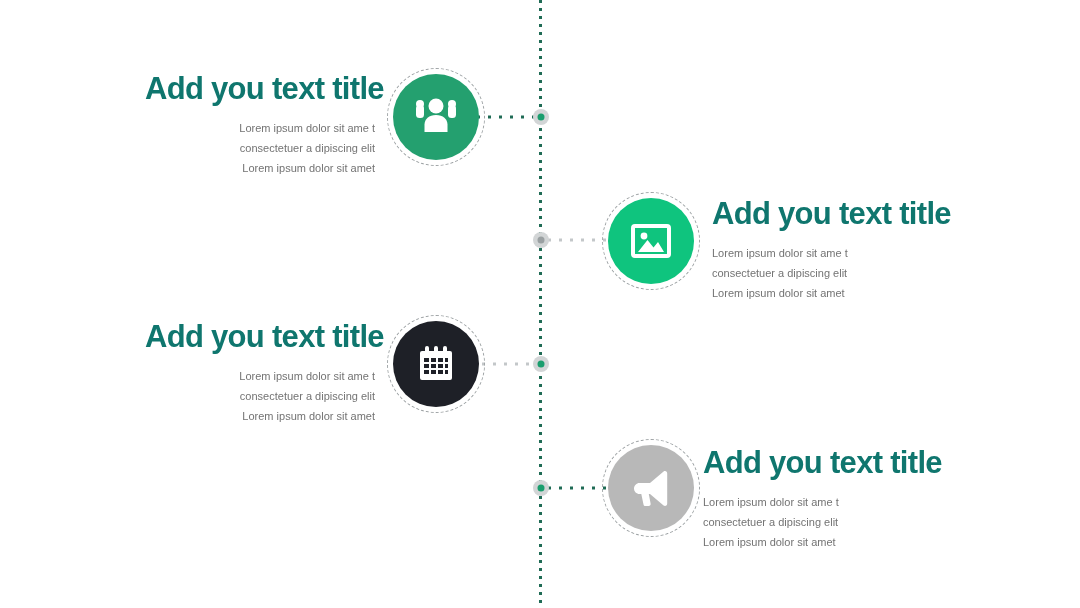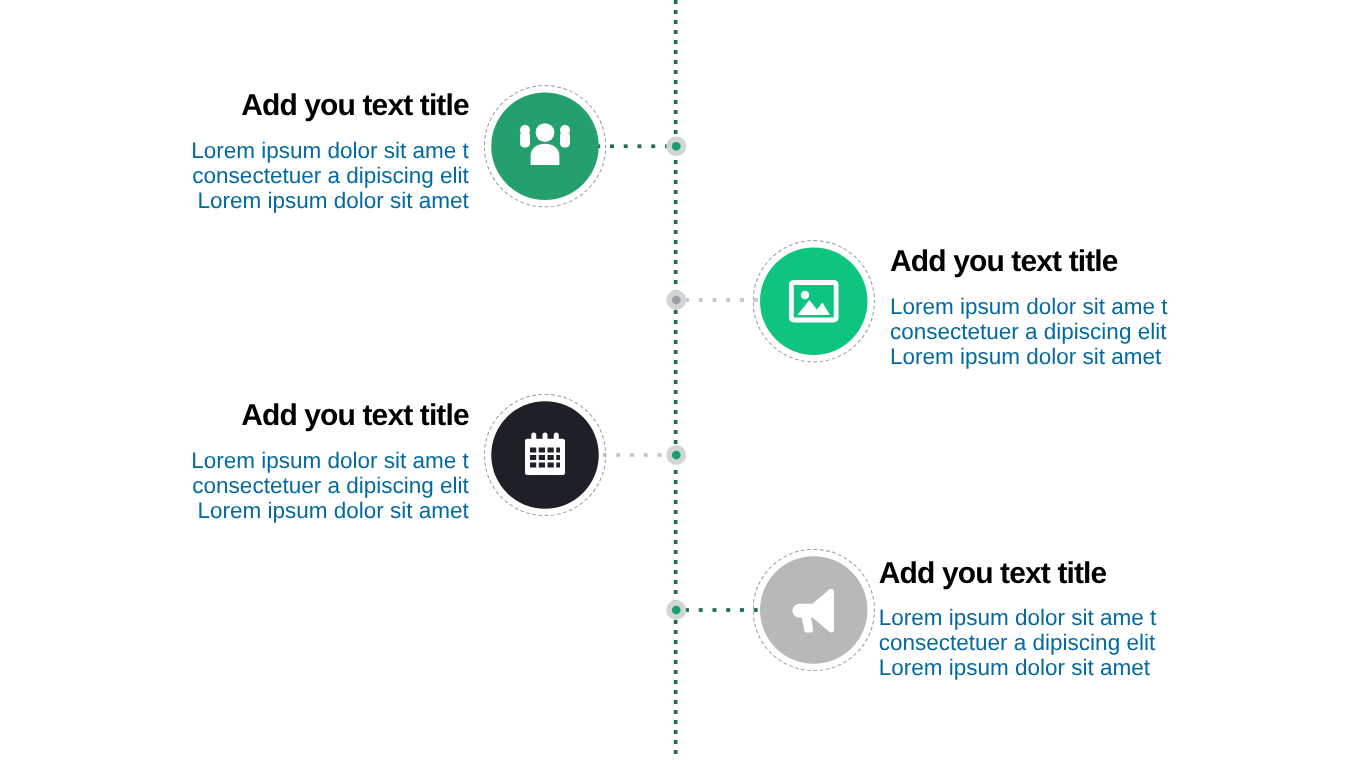--- a/index.html
+++ b/index.html
@@ -98,31 +98,31 @@
   .medallion .disc svg { display: block; }
 
   
   .textblock {
     position: absolute;
     width: 230px;
   }
   .textblock.left  { text-align: right; }
   .textblock.right { text-align: left; }
   .tb-title {
-    color: #000000;
-    font-size: 24px;
+    color: #0f766e;
+    font-size: 31px;
     font-weight: bold;
     letter-spacing: -0.7px;
     line-height: 1.1;
     margin: 0 0 12px 0;
     white-space: nowrap;
   }
   .tb-body {
-    color: #0369a1;
-    font-size: 18px;
+    color: #737373;
+    font-size: 11px;
     line-height: 20px;
     margin: 0;
   }
   .tb-body div { white-space: nowrap; }
 </style>
 </head>
 <body>
 
 <div id="canvas">
 

